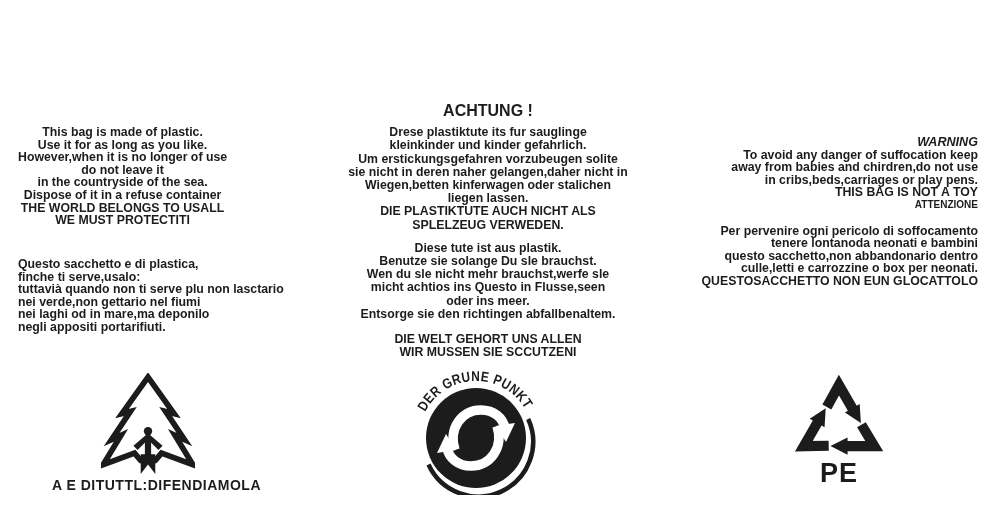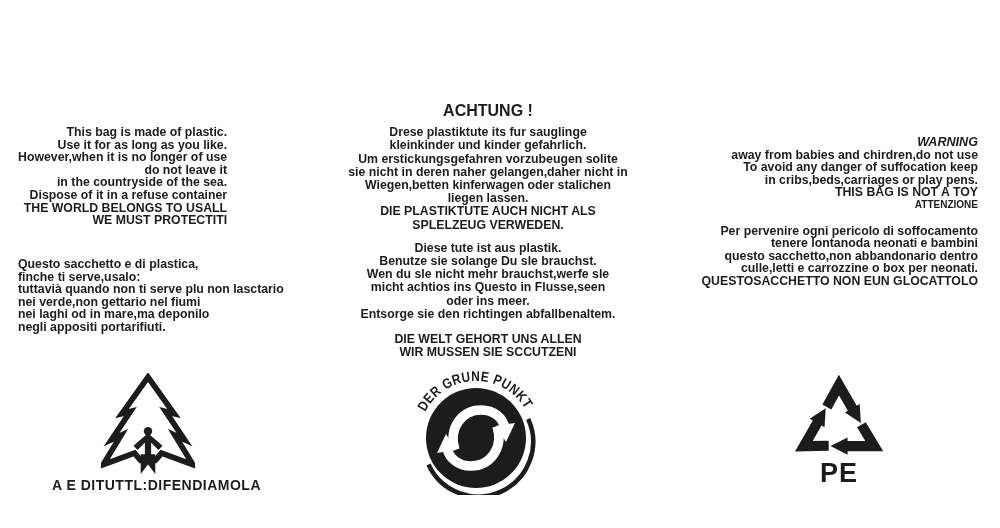--- a/index.html
+++ b/index.html
@@ -6,21 +6,21 @@
   body{
     width:1000px;height:528px;position:relative;overflow:hidden;
     background:#ffffff;color:#1c1c1c;
     font-family:"Liberation Sans","DejaVu Sans",sans-serif;
     font-weight:bold;
   }
   .block{position:absolute;}
   .txt{font-size:12.3px;line-height:12.6px;white-space:nowrap;}
   .ctxt{font-size:12.3px;line-height:13.2px;white-space:nowrap;}
 
-  #en-block{left:18px;top:126px;text-align:right;}
+  #en-block{left:18px;top:126px;text-align:center;}
   #it-block{left:18px;top:258px;text-align:left;}
 
   #center-block{left:330px;top:104px;width:316px;text-align:center;}
   #center-heading{font-size:16px;line-height:13.2px;margin:0 0 9px 0;}
   #center-para2{margin-top:10px;}
   #center-closing{margin-top:12px;}
 
   #right-block{left:680px;top:136px;width:298px;text-align:right;}
   #warning-heading{font-size:12.6px;line-height:12.6px;font-style:italic;}
   #attenzione-heading{font-size:10px;line-height:12.6px;margin-top:0;}
@@ -81,22 +81,22 @@
     </div>
   <div class="ctxt" id="center-closing">
       <div class="line">DIE WELT GEHORT UNS ALLEN</div>
       <div class="line">WIR MUSSEN SIE SCCUTZENI</div>
     </div>
 </div>
 
 <div class="block" id="right-block">
   <div id="warning-heading">WARNING</div>
   <div class="txt">
+      <div class="line">To avoid any danger of suffocation keep</div>
       <div class="line">away from babies and chirdren,do not use</div>
-      <div class="line">To avoid any danger of suffocation keep</div>
       <div class="line">in cribs,beds,carriages or play pens.</div>
       <div class="line">THIS BAG IS NOT A TOY</div>
     </div>
   <div id="attenzione-heading">ATTENZIONE</div>
   <div class="txt" id="attenzione-lines">
       <div class="line">Per pervenire ogni pericolo di soffocamento</div>
       <div class="line">tenere lontanoda neonati e bambini</div>
       <div class="line">questo sacchetto,non abbandonario dentro</div>
       <div class="line">culle,letti e carrozzine o box per neonati.</div>
       <div class="line">QUESTOSACCHETTO NON EUN GLOCATTOLO</div>

